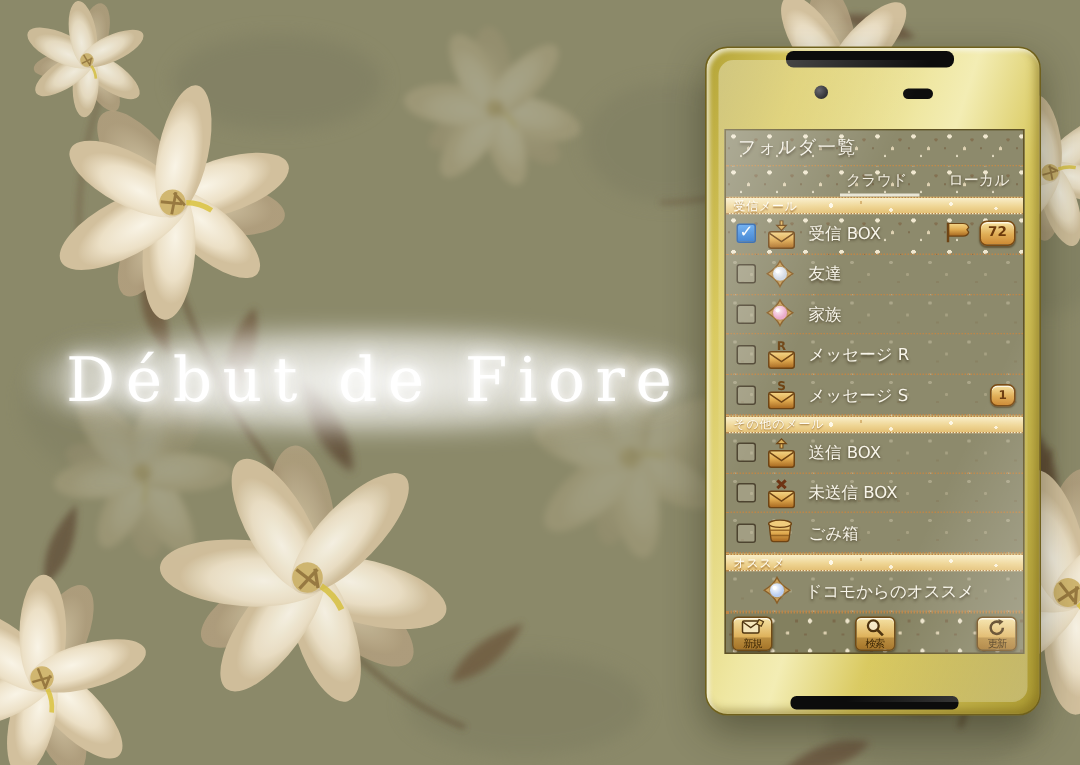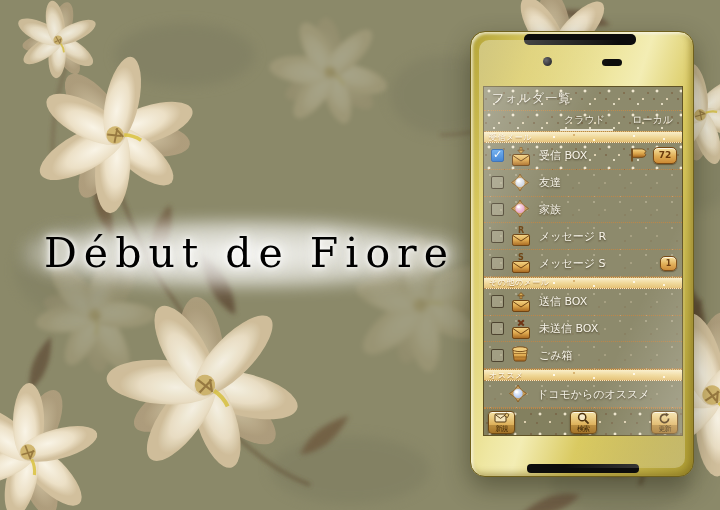--- a/index.html
+++ b/index.html
@@ -14,21 +14,21 @@
   
   .title-glow {
     position:absolute; left:22px; top:218px; width:440px; height:72px; z-index:1;
     background:radial-gradient(ellipse at 50% 50%, rgba(255,255,255,.92) 0%, rgba(255,255,255,.55) 55%, rgba(255,255,255,0) 78%);
     filter:blur(7px);
   }
   .title-text {
     position:absolute; left:44px; top:229px; z-index:2;
     font-family:"DejaVu Serif", serif;
     font-size:41px; letter-spacing:7px; white-space:nowrap;
-    color:#000000;
+    color:#ffffff;
     text-shadow:0 0 5px #fff, 0 0 12px #fff, 0 0 22px rgba(255,255,255,.85);
   }
 
   
   .phone {
     position:absolute; left:470px; top:31px; width:224px; height:446px; z-index:3;
     border-radius:15px;
     background:linear-gradient(108deg,#b3a336 0%,#d9c95f 18%,#efe7a2 42%,#f3edb4 50%,#d9c95f 66%,#ab9a32 100%);
     border:1px solid #6f601c;
     box-shadow:0 10px 26px rgba(35,35,15,.45),

